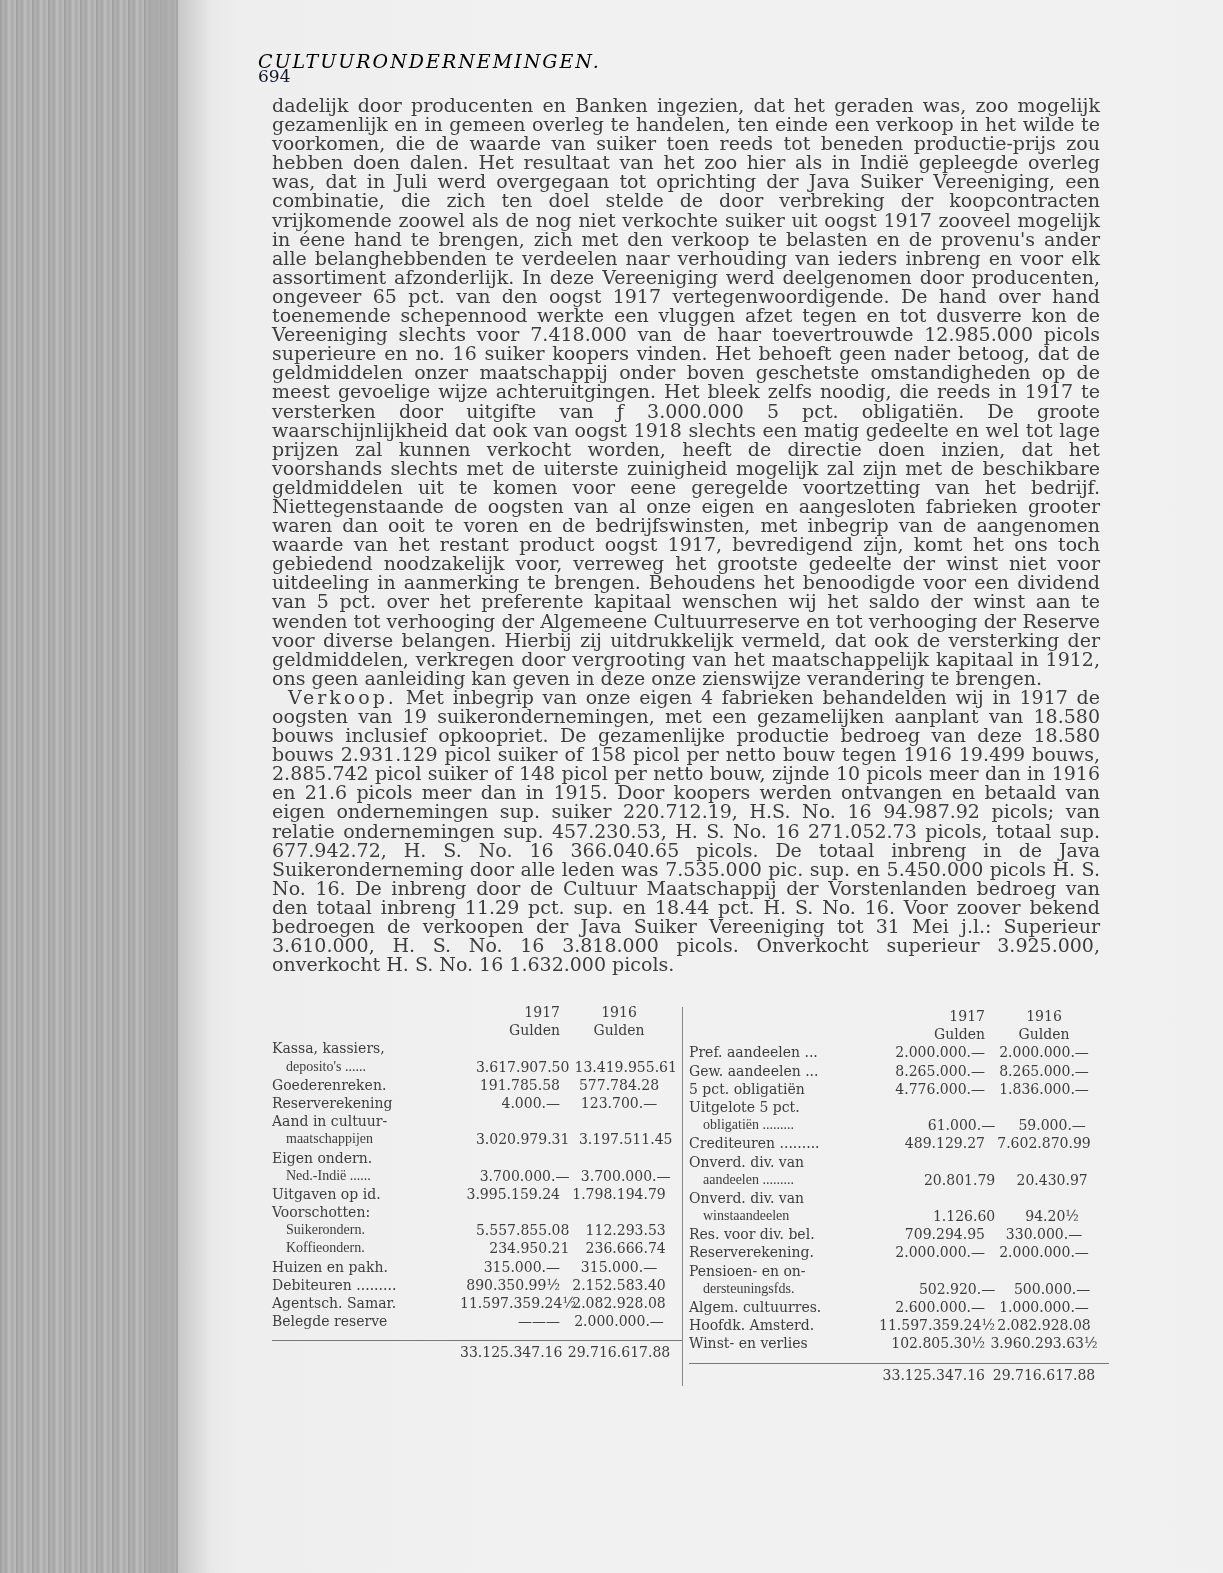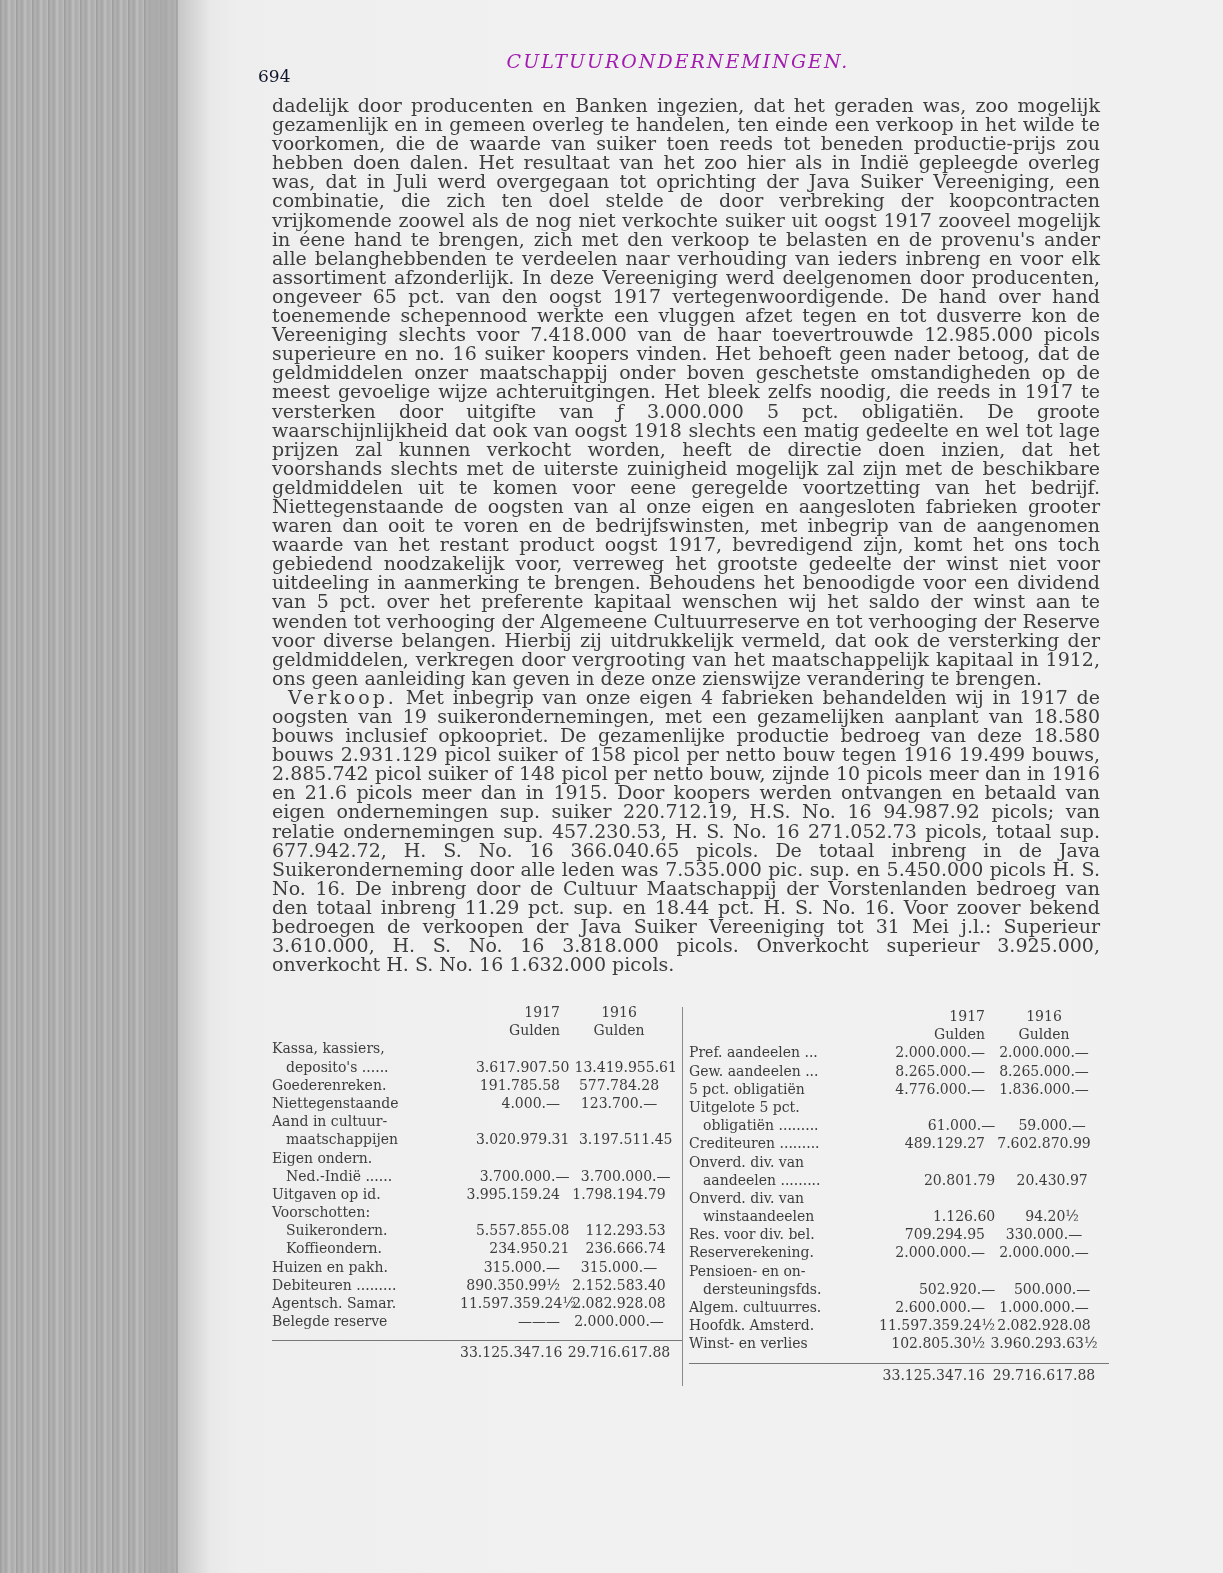--- a/index.html
+++ b/index.html
@@ -22,22 +22,22 @@
     position:absolute; left:178px; top:0; width:1045px; height:1573px;
     background:linear-gradient(90deg, #e2e2e2 0px, #eeeeee 60px, #f1f1f1 400px, #f0f0f0 100%);
   }
   .header {
     position:absolute; left:258px; top:50px; width:840px; height:30px;
   }
   .page-number {
     position:absolute; left:0; top:16px; font-size:17px; color:#0f172a;
   }
   .running-title {
-    position:absolute; left:0; width:840px; top:0; text-align:center;
-    font-style:italic; font-size:19px; letter-spacing:2px; color:#a21caf;
+    position:absolute; left:0; width:840px; top:0; text-align:left;
+    font-style:italic; font-size:19px; letter-spacing:2px; color:#000000;
   }
   .body-text {
     position:absolute; left:272px; top:96px; width:828px;
     font-size:19px; line-height:19.1px; text-align:justify; color:#3d3d3d;
   }
   .body-text p { margin:0; }
   .body-text p.indent { text-indent:16px; }
   .spaced { letter-spacing:3px; }
 
   .balance {
@@ -55,21 +55,21 @@
   .side.left { width:410px; }
   .side.right { width:420px; border-left:1.5px solid #888; padding-left:6px; margin-top:4px; }
   .row { display:flex; height:18.2px; line-height:18.2px; white-space:nowrap; }
   .lbl { flex:0 0 auto; }
   .side.left .lbl { width:188px; }
   .side.right .lbl { width:190px; }
   .v1 { width:100px; text-align:right; }
   .v2 { width:118px; text-align:center; }
   .side.right .v1 { width:106px; }
   .side.right .v2 { width:118px; }
-  .sub { padding-left:14px; }
+  .sub { padding-left:14px;font-family:Liberation Serif, serif; }
   .yearhead { text-align:center; }
   .rule { border-top:1.2px solid #777; margin-top:10px; }
   .tot-row { display:flex; height:22px; line-height:22px; }
 </style>
 </head>
 <body>
 
 <div class="spine"></div>
 <div class="page"></div>
 <div class="spine-shade"></div>
@@ -107,21 +107,21 @@
             <span class="lbl sub">deposito's ......</span>
             <span class="v1">3.617.907.50</span>
             <span class="v2">13.419.955.61</span>
           </div>
           <div class="row">
             <span class="lbl">Goederenreken.</span>
             <span class="v1">191.785.58</span>
             <span class="v2">577.784.28</span>
           </div>
           <div class="row">
-            <span class="lbl">Niettegenstaande</span>
+            <span class="lbl">Reserverekening</span>
             <span class="v1">4.000.—</span>
             <span class="v2">123.700.—</span>
           </div>
           <div class="row">
             <span class="lbl">Aand in cultuur-</span>
             <span class="v1"></span>
             <span class="v2"></span>
           </div>
           <div class="row">
             <span class="lbl sub">maatschappijen</span>

